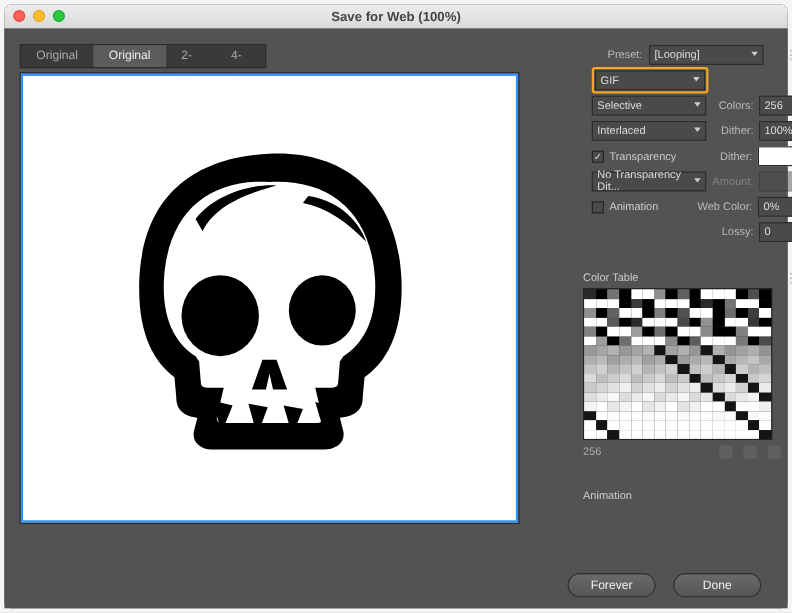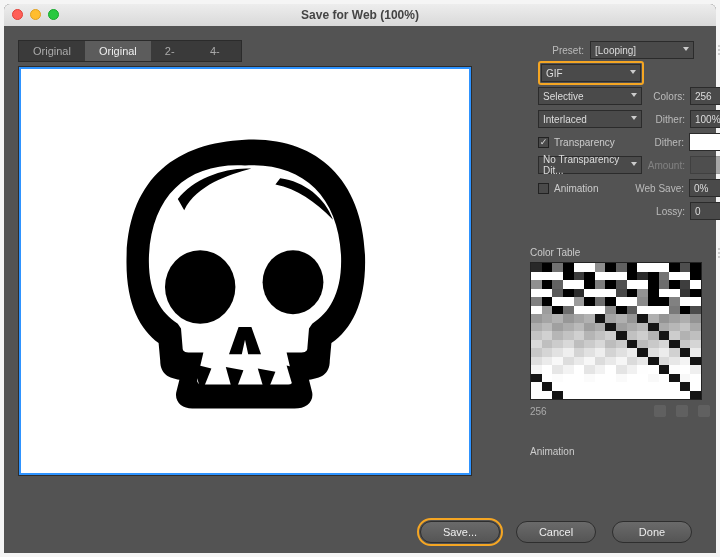--- a/index.html
+++ b/index.html
@@ -156,21 +156,21 @@
           <span class="lbl-sm disabled">Amount:</span>
           <div class="sel numsel disabled">
             <span class="chev"></span>
           </div>
         </div>
 
         <div class="row">
           <span style="width:8px"></span>
           <span class="chk"></span>
           <span style="width:87px">Animation</span>
-          <span class="lbl-sm" style="width:58px;margin-left:-10px">Web Save:</span>
+          <span class="lbl-sm" style="width:58px;margin-left:-10px">Web Color:</span>
           <div class="sel numsel">
             <span>0%</span>
               <span class="chev"></span>
           </div>
         </div>
 
         <div class="row">
           <span style="width:112px"></span>
           <span class="lbl-sm">Lossy:</span>
           <div class="sel numsel">
@@ -448,24 +448,21 @@
           <span class="ico"></span>
           <span class="ico"></span>
           <span class="ico"></span>
         </div>
 
         <div class="section-title">Animation</div>
       </div>
     </div>
 
     <div class="footer">
-      <div class="btn btn-hl">
-          <span>Save...</span>
-        </div>
       <div class="btn">
-          <span>Cancel</span>
+          <span>Forever</span>
         </div>
       <div class="btn">
           <span>Done</span>
         </div>
     </div>
   </div>
 </div>
 
 </body></html>

